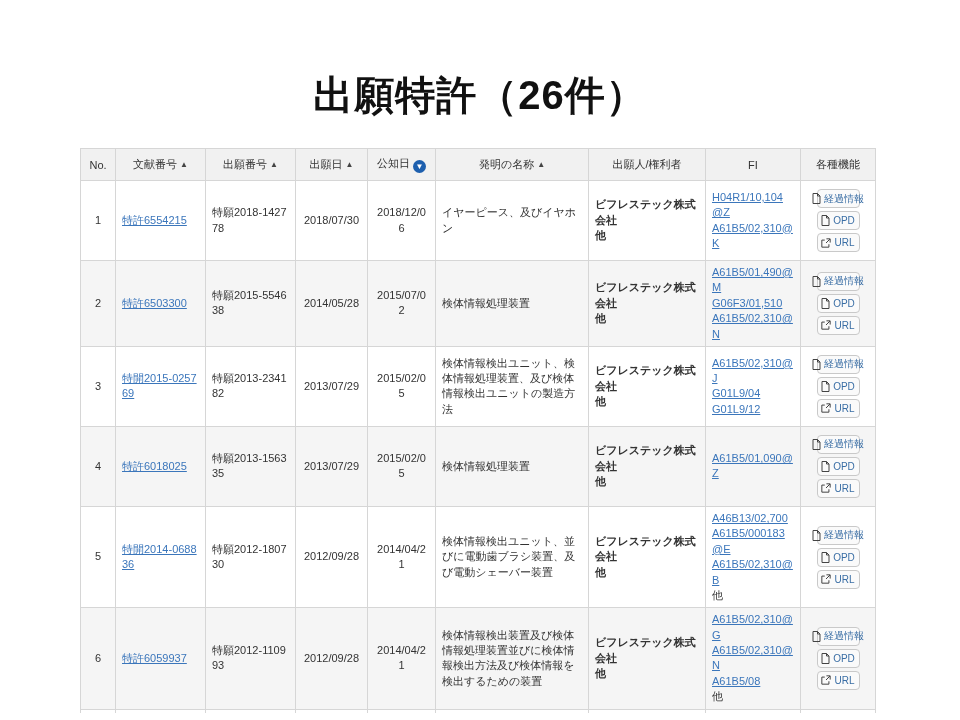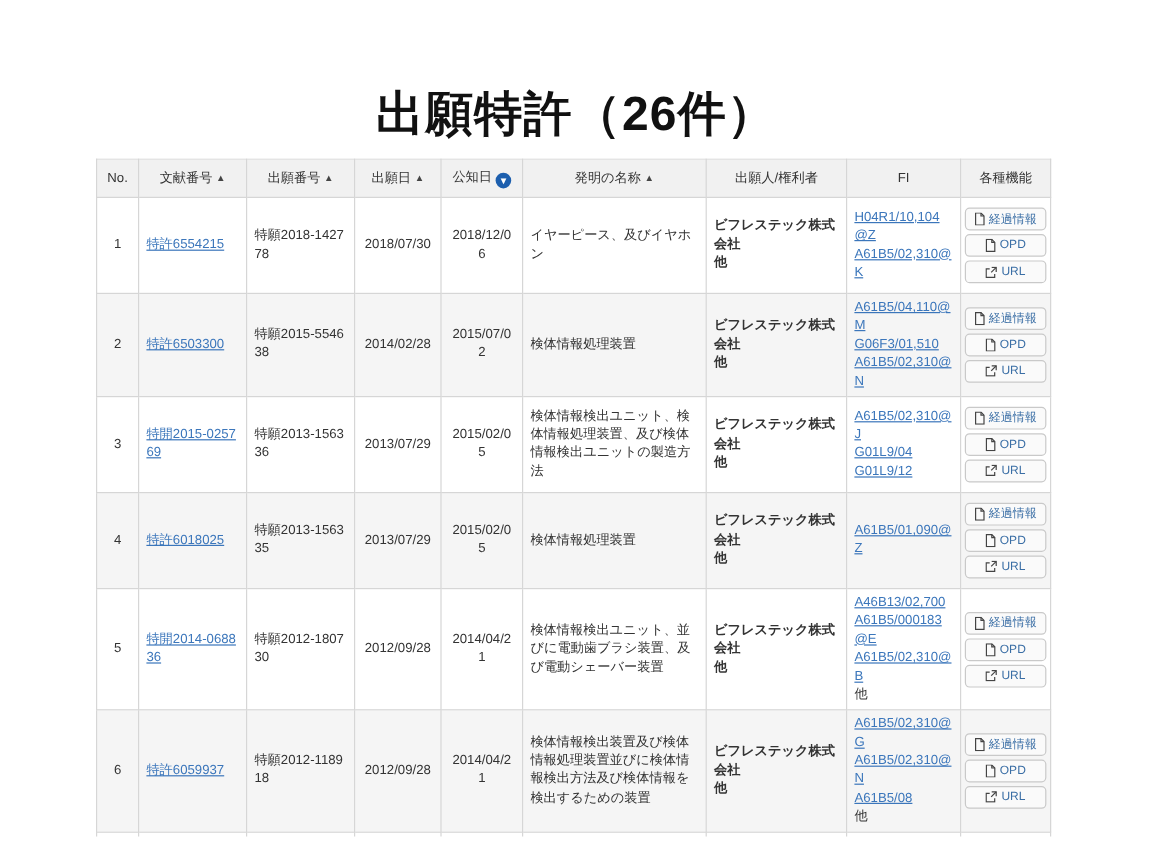--- a/index.html
+++ b/index.html
@@ -8,21 +8,21 @@
     background:#ffffff;
     font-family:"Liberation Sans","DejaVu Sans",sans-serif;
     color:#333;
   }
   .slide-title {
     position:absolute; top:44px; left:0; width:960px;
     text-align:center; font-size:40px; font-weight:bold; color:#111;
     letter-spacing:1px; line-height:1.2; white-space:nowrap;
   }
   .table-clip {
-    position:absolute; left:80px; top:132px; width:798px; height:565px;
+    position:absolute; left:80px; top:148px; width:798px; height:565px;
     overflow:hidden;
   }
   table.patents {
     border-collapse:collapse; table-layout:fixed; width:795px; background:#fff;
   }
   table.patents th {
     background:#f1f1f1; border:1px solid #d6d6d6; height:31px;
     font-size:11px; font-weight:normal; color:#333; padding:0 3px;
     text-align:center; white-space:nowrap;
   }
@@ -38,21 +38,21 @@
   a.fi-link, span.fi-code, span.fi-plain { display:block; }
   span.fi-plain { color:#333; }
   .sort-asc-icon { font-size:8px; color:#444; margin-left:3px; vertical-align:1px; }
   .sort-active-icon {
     display:inline-block; width:13px; height:13px; line-height:13px;
     border-radius:50%; background:#1d5fae; color:#fff; font-size:8px;
     margin-left:3px; vertical-align:-2px; text-align:center;
   }
   .action-btn {
     display:flex; align-items:center; justify-content:center; gap:3px;
-    width:68px; height:19px; margin:3px auto; padding:0 2px;
+    width:43px; height:19px; margin:3px auto; padding:0 2px;
     background:#fafafa; border:1px solid #c9c9c9; border-radius:4px;
     color:#3a6ea5; font-size:10px; font-family:inherit; cursor:pointer;
     white-space:nowrap; box-sizing:border-box;
   }
   .action-btn svg { flex:0 0 auto; }
   .applicant-line { display:block;font-weight:bold; }
 </style>
 </head>
 <body>
 
@@ -122,29 +122,29 @@
                 <path d="M10.8 1.2 L6 6" fill="none" stroke="#444" stroke-width="1.2"></path>
               </svg>
               <span>URL</span>
             </button>
           </td>
         </tr>
         <tr class="data-row">
           <td class="center">2</td>
           <td><a class="doc-link" href="#">特許6503300</a></td>
           <td>特願2015-554638</td>
-          <td class="center">2014/02/28</td>
+          <td class="center">2014/05/28</td>
           <td class="center">2015/07/02</td>
           <td>検体情報処理装置</td>
           <td>
             <span class="applicant-line">ビフレステック株式会社</span>
             <span class="applicant-line">他</span>
           </td>
           <td>
-            <a class="fi-link" href="#">A61B5/04,110@M</a>
+            <a class="fi-link" href="#">A61B5/01,490@M</a>
             <a class="fi-link" href="#">G06F3/01,510</a>
             <a class="fi-link" href="#">A61B5/02,310@N</a>
           </td>
           <td style="padding: 2px;">
             <button class="action-btn">
               <svg width="9" height="11" viewBox="0 0 9 11">
                 <path d="M1 0.5 h4.5 l2.5 2.5 v7.5 h-7 z" fill="none" stroke="#444" stroke-width="1"></path>
                 <path d="M5.5 0.5 v2.5 h2.5" fill="none" stroke="#444" stroke-width="1"></path>
               </svg>
               <span>経過情報</span>
@@ -162,21 +162,21 @@
                 <path d="M6.5 1 h4.5 v4.5" fill="none" stroke="#444" stroke-width="1.2"></path>
                 <path d="M10.8 1.2 L6 6" fill="none" stroke="#444" stroke-width="1.2"></path>
               </svg>
               <span>URL</span>
             </button>
           </td>
         </tr>
         <tr class="data-row">
           <td class="center">3</td>
           <td><a class="doc-link" href="#">特開2015-025769</a></td>
-          <td>特願2013-156336</td>
+          <td>特願2013-234182</td>
           <td class="center">2013/07/29</td>
           <td class="center">2015/02/05</td>
           <td>検体情報検出ユニット、検体情報処理装置、及び検体情報検出ユニットの製造方法</td>
           <td>
             <span class="applicant-line">ビフレステック株式会社</span>
             <span class="applicant-line">他</span>
           </td>
           <td>
             <a class="fi-link" href="#">A61B5/02,310@J</a>
             <a class="fi-link" href="#">G01L9/04</a>
@@ -284,21 +284,21 @@
                 <path d="M6.5 1 h4.5 v4.5" fill="none" stroke="#444" stroke-width="1.2"></path>
                 <path d="M10.8 1.2 L6 6" fill="none" stroke="#444" stroke-width="1.2"></path>
               </svg>
               <span>URL</span>
             </button>
           </td>
         </tr>
         <tr class="data-row">
           <td class="center">6</td>
           <td><a class="doc-link" href="#">特許6059937</a></td>
-          <td>特願2012-118918</td>
+          <td>特願2012-110993</td>
           <td class="center">2012/09/28</td>
           <td class="center">2014/04/21</td>
           <td>検体情報検出装置及び検体情報処理装置並びに検体情報検出方法及び検体情報を検出するための装置</td>
           <td>
             <span class="applicant-line">ビフレステック株式会社</span>
             <span class="applicant-line">他</span>
           </td>
           <td>
             <a class="fi-link" href="#">A61B5/02,310@G</a>
             <a class="fi-link" href="#">A61B5/02,310@N</a>

